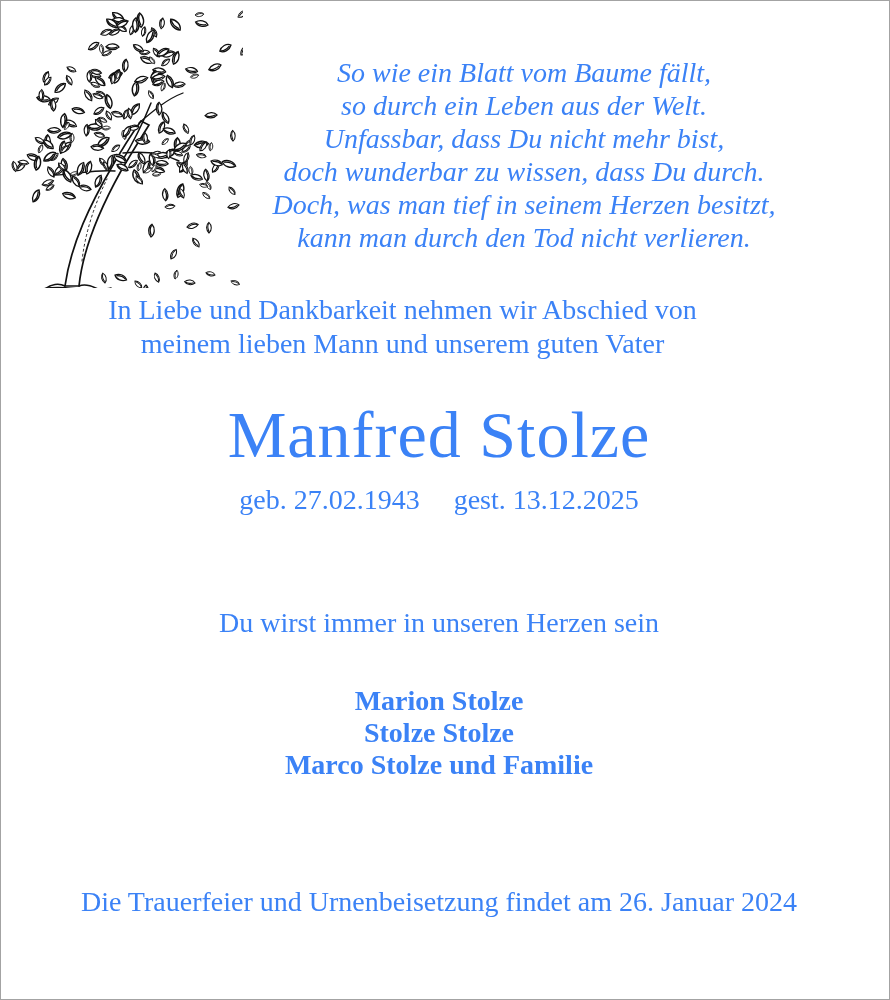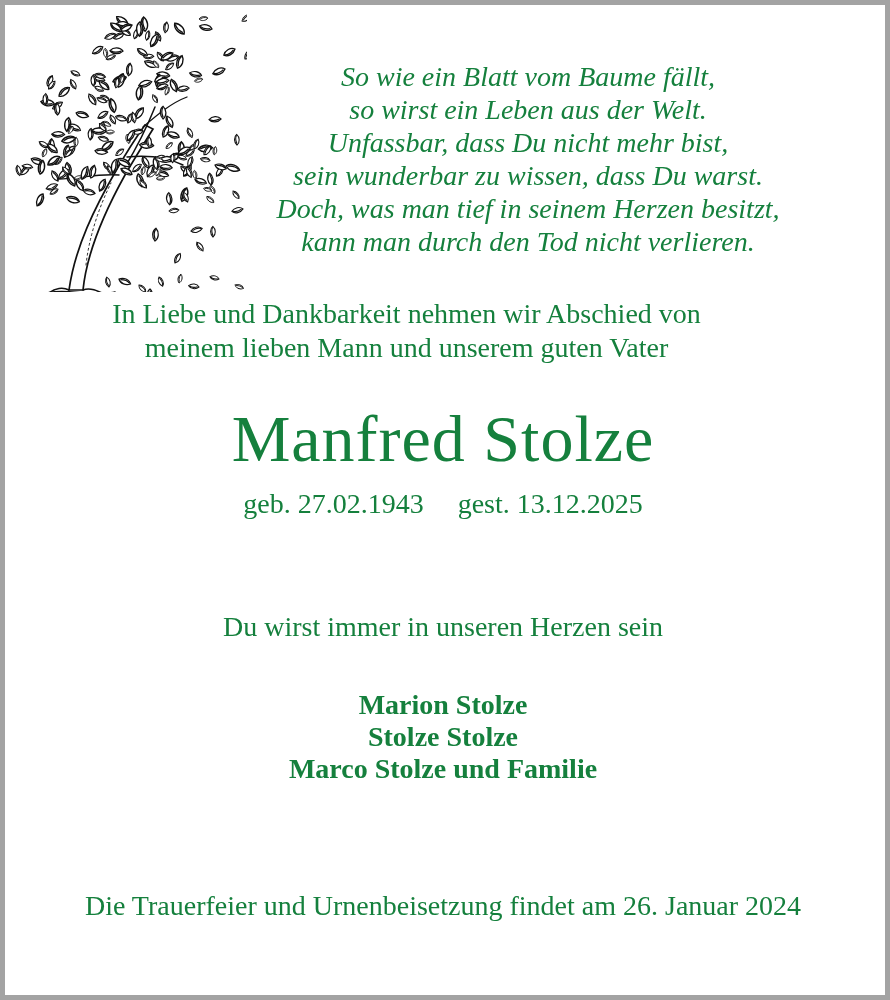--- a/index.html
+++ b/index.html
@@ -1,23 +1,23 @@
 <!DOCTYPE html>
 <html lang="de"><head>
 <meta charset="utf-8">
 <style>
   html,body{margin:0;padding:0;background:#555;}
   .sheet{
     position:relative;
     width:890px;height:1000px;
     box-sizing:border-box;
     background:#ffffff;
-    border:5px solid #a3a3a3;
+    border:1px solid #a3a3a3;
     font-family:"Liberation Serif","DejaVu Serif",serif;
-    color:#15803d;
+    color:#3b82f6;
     overflow:hidden;
     margin:0 auto;
   }
   .abs{position:absolute;}
   .center{text-align:center;}
   .poem{
     left:263px;top:55px;width:520px;
     font-style:italic;
     font-size:28px;line-height:33px;
     text-align:center;
@@ -279,23 +279,23 @@
         <use href="#leaf" transform="translate(192.0,280.0) rotate(195) scale(0.94)"></use>
         <use href="#leaf" transform="translate(212.0,272.0) rotate(202) scale(0.84)"></use>
         <use href="#leaf" transform="translate(228.0,278.0) rotate(29) scale(0.82)"></use>
         <use href="#leaf" transform="translate(102.0,280.0) rotate(265) scale(0.91)"></use>
         <use href="#leaf" transform="translate(143.0,282.0) rotate(99) scale(1.07)"></use>
       </g>
   </svg>
 
   <div class="abs poem">
     <div>So wie ein Blatt vom Baume fällt,</div>
-    <div>so wirst ein Leben aus der Welt.</div>
+    <div>so durch ein Leben aus der Welt.</div>
     <div>Unfassbar, dass Du nicht mehr bist,</div>
-    <div>sein wunderbar zu wissen, dass Du warst.</div>
+    <div>doch wunderbar zu wissen, dass Du durch.</div>
     <div>Doch, was man tief in seinem Herzen besitzt,</div>
     <div>kann man durch den Tod nicht verlieren.</div>
   </div>
 
   <div class="abs intro center">
     <div>In Liebe und Dankbarkeit nehmen wir Abschied von</div>
     <div>meinem lieben Mann und unserem guten Vater</div>
   </div>
 
   <div class="abs name center">Manfred Stolze</div>

